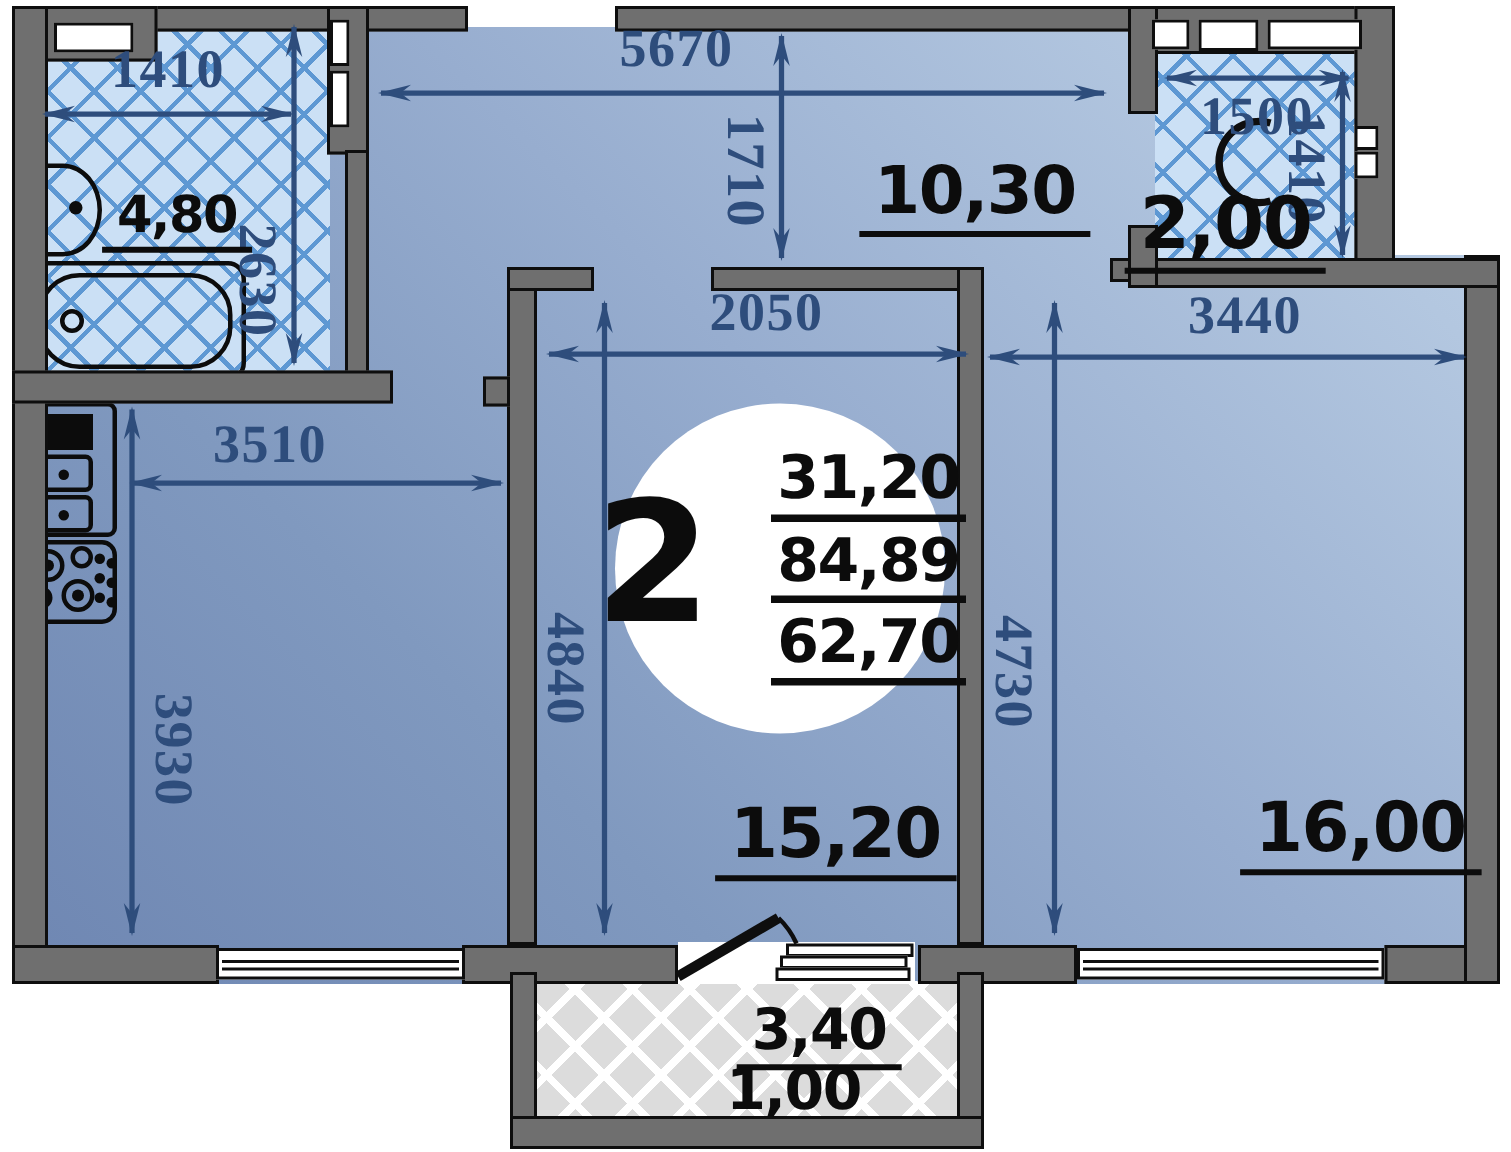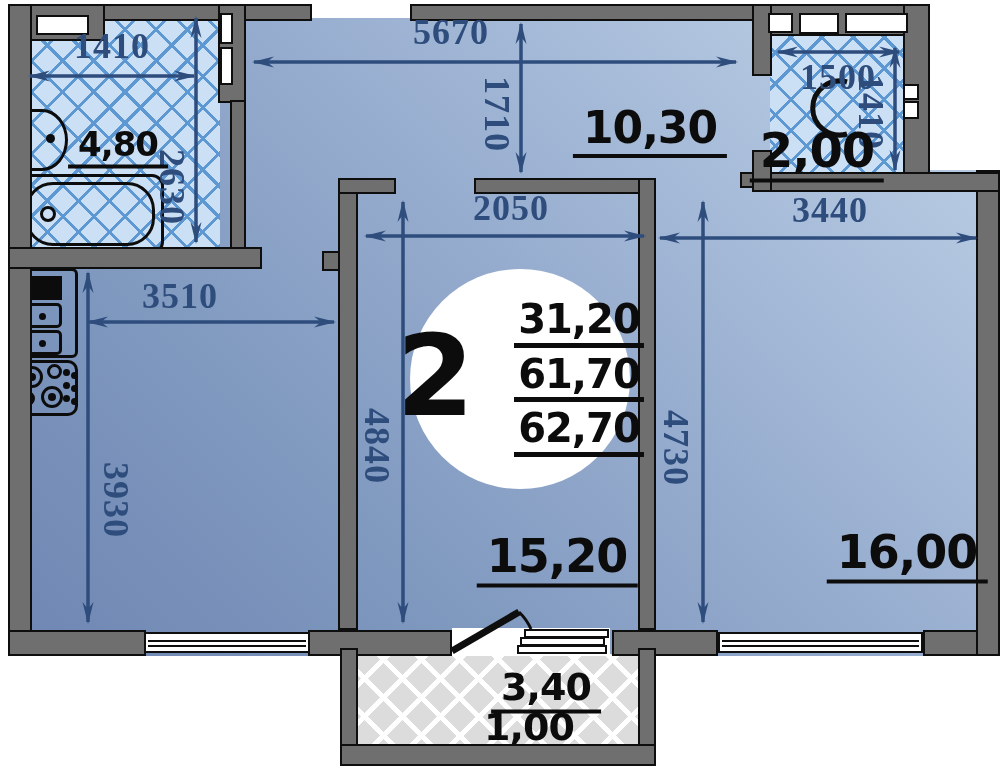--- a/index.html
+++ b/index.html
@@ -172,18 +172,18 @@
   <div class="abs area" style="left:817px;top:152px;font-size:48px">2,00</div>
   <div class="abs area" style="left:557px;top:558px;font-size:46px">15,20</div>
   <div class="abs area" style="left:907px;top:554px;font-size:46px">16,00</div>
   <div class="abs area" style="left:546px;top:689px;font-size:38px;z-index:6">3,40</div>
   <div class="abs area noline" style="left:529px;top:727px;font-size:38px;z-index:6">1,00</div>
 
   <div id="circle" class="abs">
     <span class="big">2</span>
     <span class="vals">
       <div>31,20</div>
-      <div>61,70</div>
+      <div>84,89</div>
       <div>62,70</div>
     </span>
   </div>
 
 </div>
 
 </body></html>

